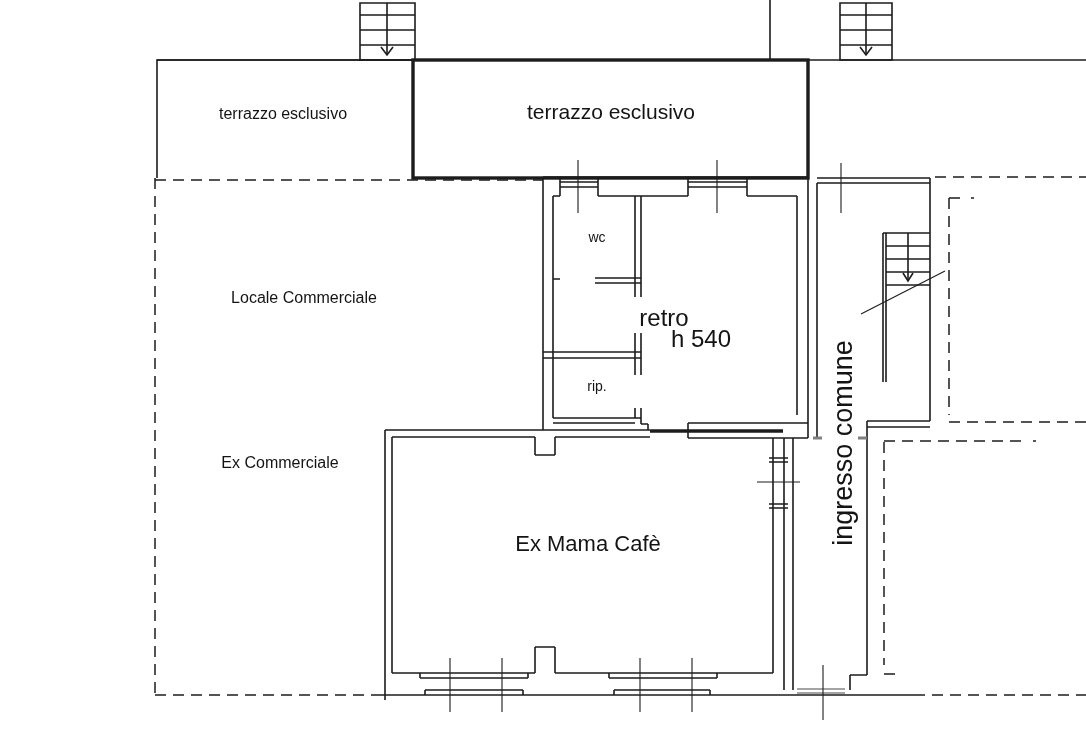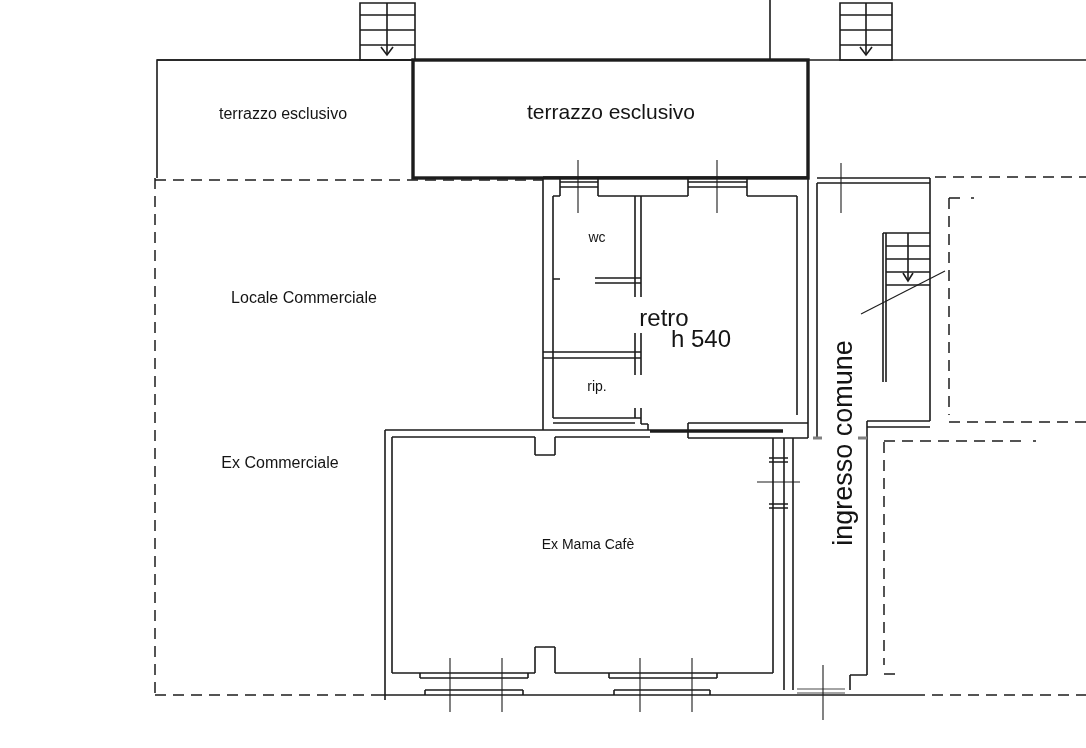--- a/index.html
+++ b/index.html
@@ -20,21 +20,21 @@
   .plan svg .dot{stroke-width:1.5;}
   .lbl{
     position:absolute;
     transform:translate(-50%,-50%);
     white-space:nowrap;
     color:#141414;
     line-height:1;
   }
   .lbl.rot{transform:translate(-50%,-50%) rotate(-90deg);}
   .fs16{font-size:16px;}
-  .fs17{font-size:14px;}
+  .fs17{font-size:22px;}
   .fs21{font-size:21px;}
   .fs22{font-size:14px;}
   .fs24{font-size:24px;}
   .fs27{font-size:27px;}
 </style>
 </head>
 <body>
 
 <div class="plan" style="--line: #1c1c1c; --door: #808080; --bg: #ffffff;">
 

